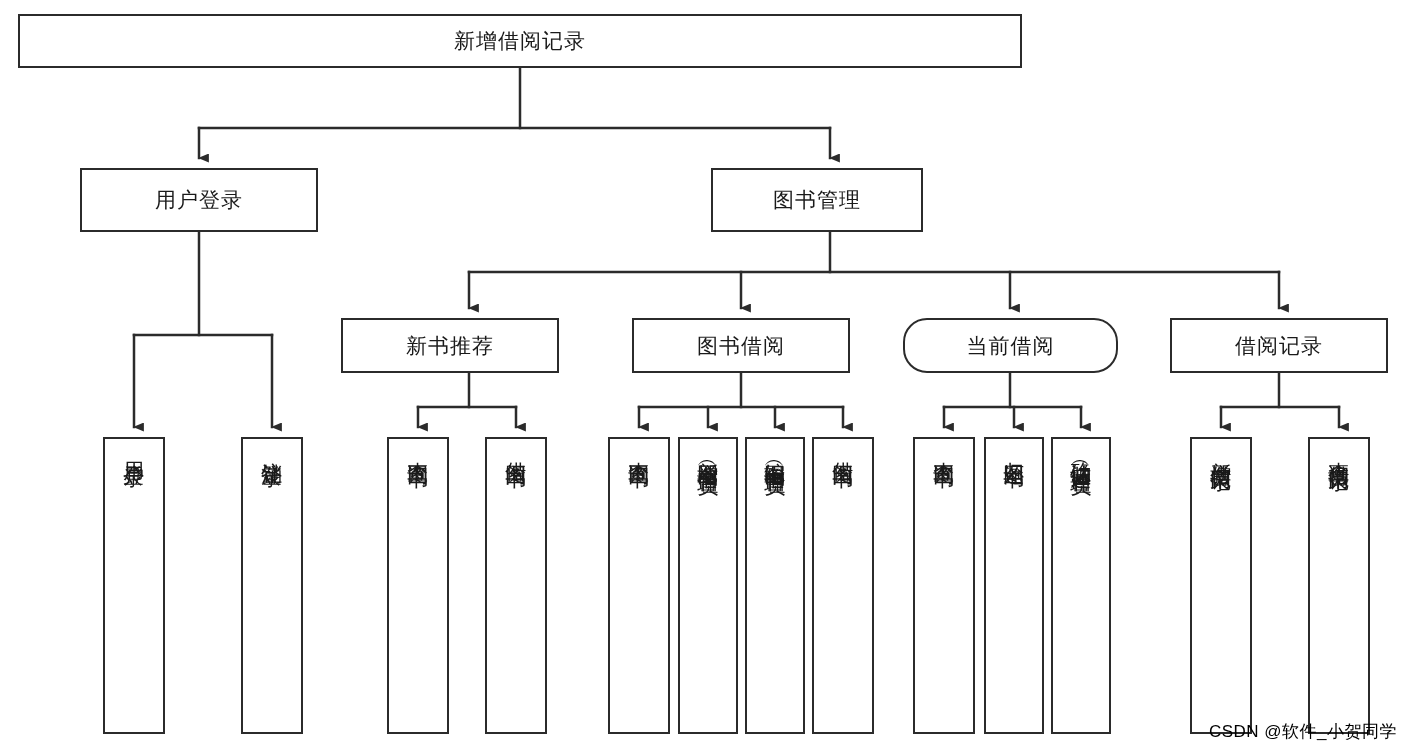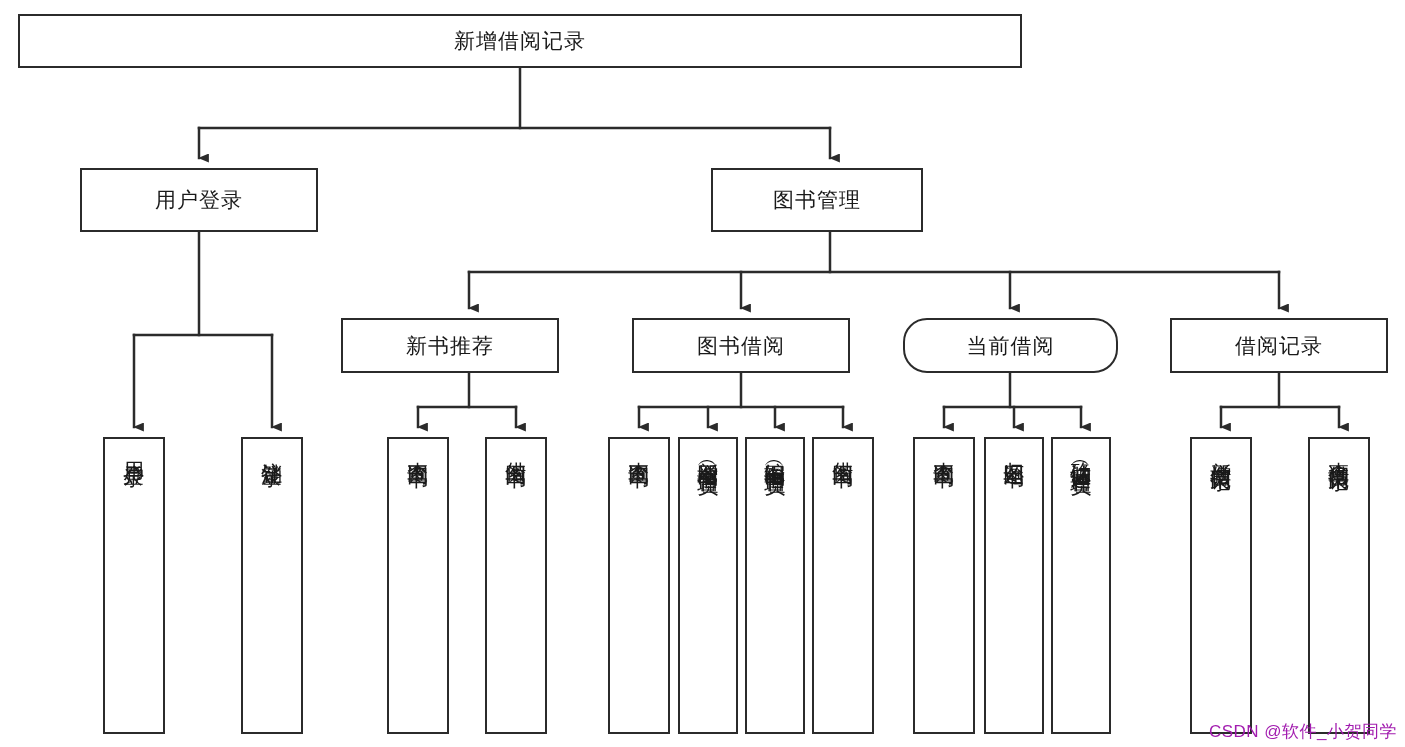--- a/index.html
+++ b/index.html
@@ -53,21 +53,21 @@
     letter-spacing: 2px;
     white-space: nowrap;
     text-align: center;
     color: #1a1a1a;
   }
   #watermark {
     position: absolute;
     right: 8px;
     bottom: 4px;
     font-size: 17px;
-    color: #a21caf;
+    color: #000000;
     letter-spacing: 0.5px;
     white-space: nowrap;
   }
 </style>
 </head>
 <body>
 
 <div id="diagram-canvas">
 
   <svg id="edge-layer" viewBox="0 0 1405 747" width="1405" height="747" xmlns="http://www.w3.org/2000/svg">

